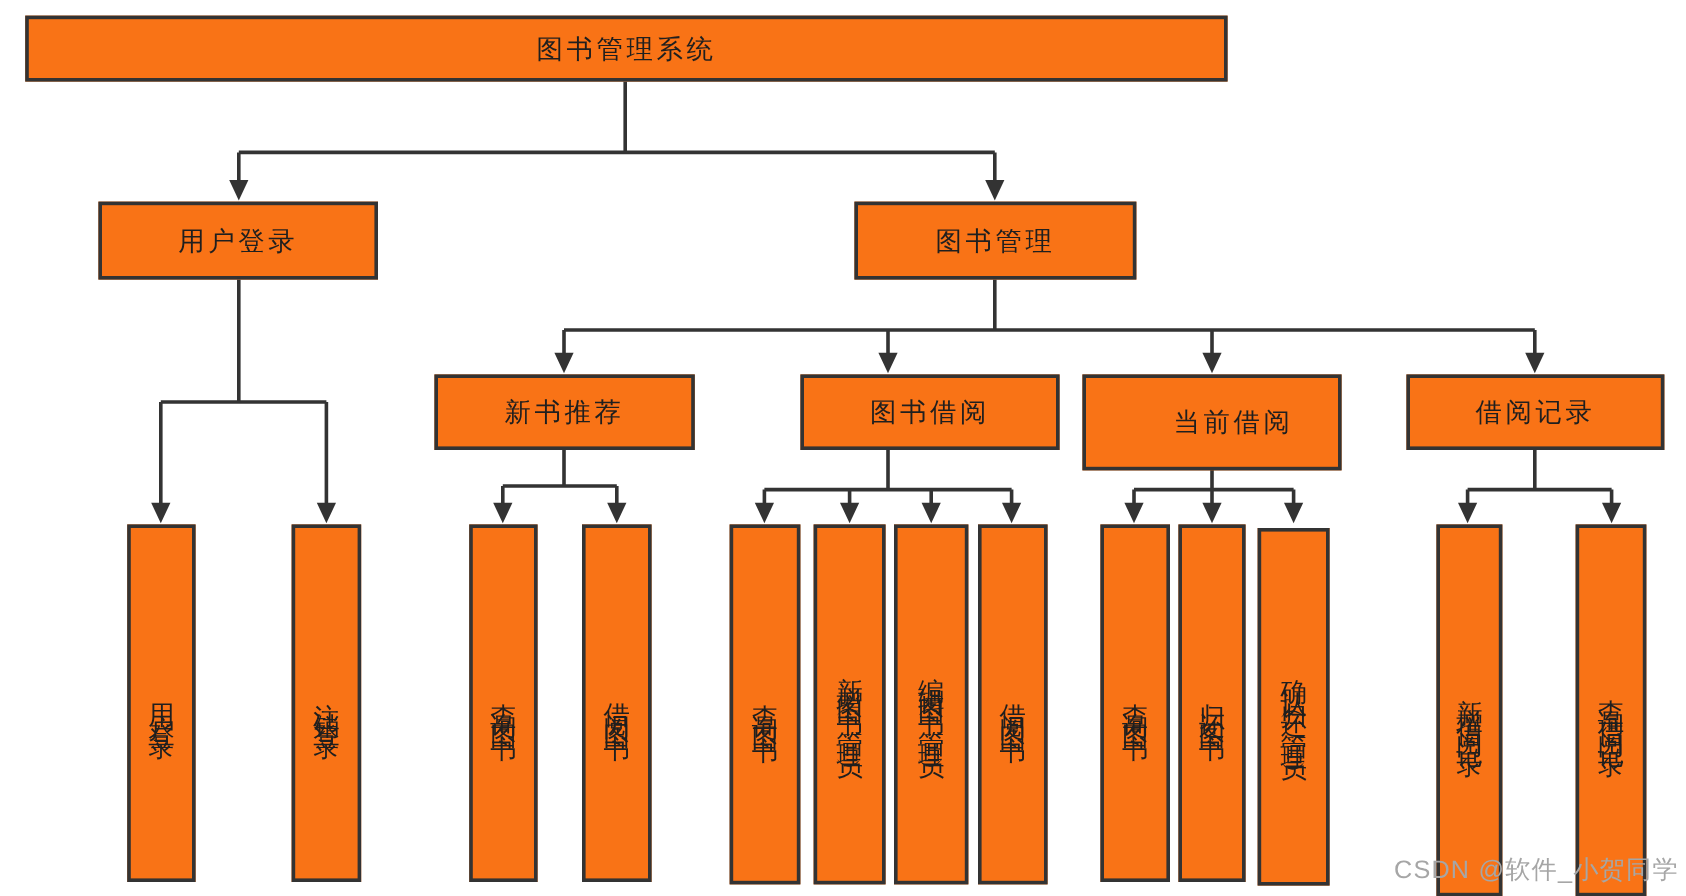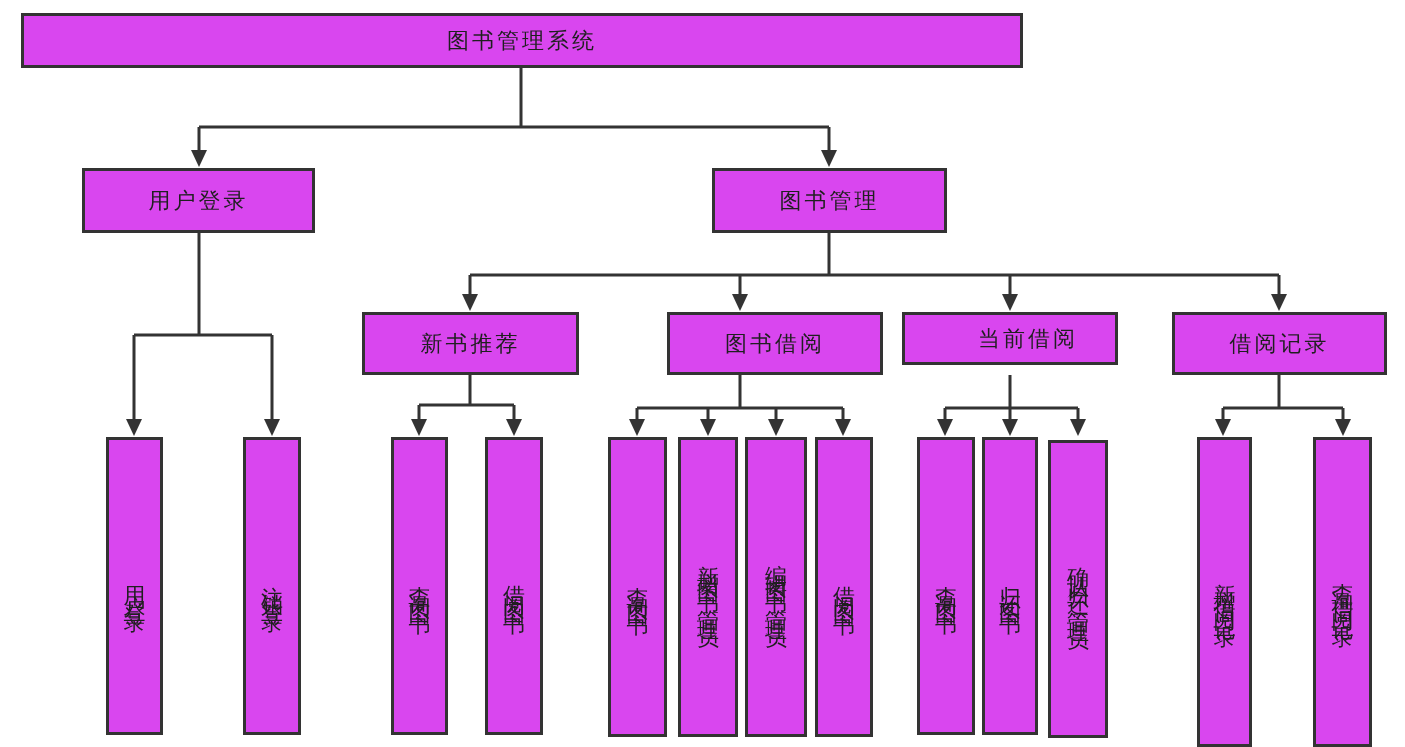--- a/index.html
+++ b/index.html
@@ -13,21 +13,21 @@
   }
   .wires {
     position: absolute;
     left: 0; top: 0;
     z-index: 1;
   }
   .box {
     position: absolute;
     box-sizing: border-box;
     border: 3px solid #333333;
-    background: #d946ef;
+    background: #f97316;
     display: flex;
     align-items: center;
     justify-content: center;
     color: #1f1f1f;
     font-size: 22px;
     letter-spacing: 3px;
     white-space: nowrap;
     z-index: 2;
     text-align: right;
   }
@@ -94,35 +94,36 @@
     </g>
   </svg>
 
   <div class="box" style="left:21px; top:13px; width:1002px; height:55px;">图书管理系统</div>
 
   <div class="box" style="left:82px; top:168px; width:233px; height:65px;">用户登录</div>
   <div class="box" style="left:712px; top:168px; width:235px; height:65px;">图书管理</div>
 
   <div class="box" style="left:362px; top:312px; width:217px; height:63px;">新书推荐</div>
   <div class="box" style="left:632px; top:312px; width:216px; height:63px;margin-left:35px;">图书借阅</div>
-  <div class="box" style="left:902px; top:312px; width:216px; height:53px;padding-left:36px;">当前借阅</div>
+  <div class="box" style="left:902px; top:312px; width:216px; height:80px;padding-left:36px;">当前借阅</div>
   <div class="box" style="left:1172px; top:312px; width:215px; height:63px;">借阅记录</div>
 
   <div class="box v" style="left:106px; top:437px; width:57px; height:298px;">用户登录</div>
   <div class="box v" style="left:243px; top:437px; width:58px; height:298px;">注销登录</div>
 
   <div class="box v" style="left:391px; top:437px; width:57px; height:298px;">查询图书</div>
   <div class="box v" style="left:485px; top:437px; width:58px; height:298px;">借阅图书</div>
 
   <div class="box v" style="left:608px; top:437px; width:59px; height:300px;">查询图书</div>
   <div class="box v" style="left:678px; top:437px; width:60px; height:300px;">新增图书（管理员）</div>
   <div class="box v" style="left:745px; top:437px; width:62px; height:300px;">编辑图书（管理员）</div>
   <div class="box v" style="left:815px; top:437px; width:58px; height:300px;">借阅图书</div>
 
   <div class="box v" style="left:917px; top:437px; width:58px; height:298px;">查询图书</div>
   <div class="box v" style="left:982px; top:437px; width:56px; height:298px;">归还图书</div>
   <div class="box v" style="left:1048px; top:440px; width:60px; height:298px;">确认归还（管理员）</div>
 
   <div class="box v" style="left:1197px; top:437px; width:55px; height:310px;">新增借阅记录</div>
   <div class="box v" style="left:1313px; top:437px; width:59px; height:310px;">查询借阅记录</div>
 
+  <div class="watermark">CSDN @软件_小贺同学</div>
 
 </div>
 
 </body></html>

